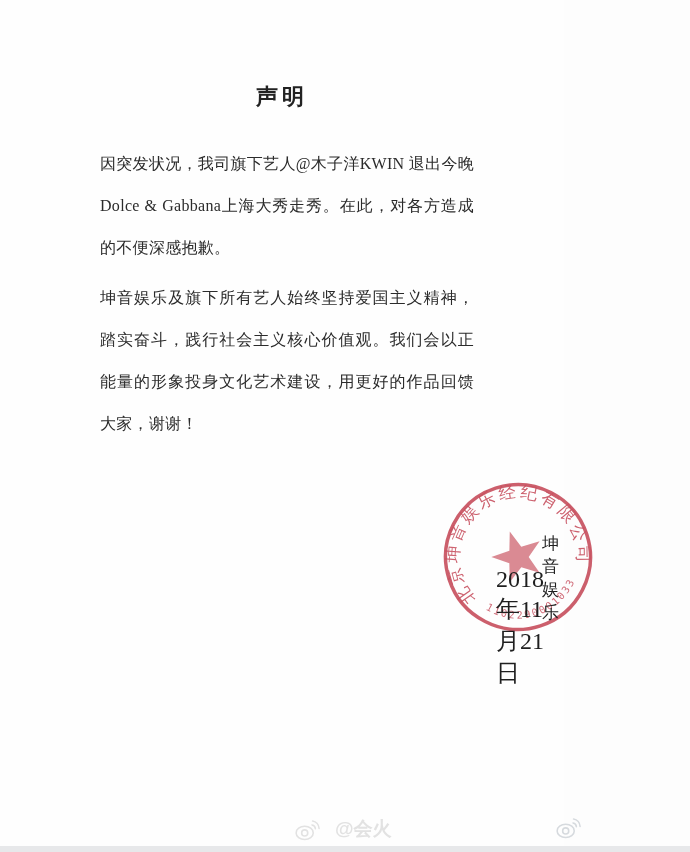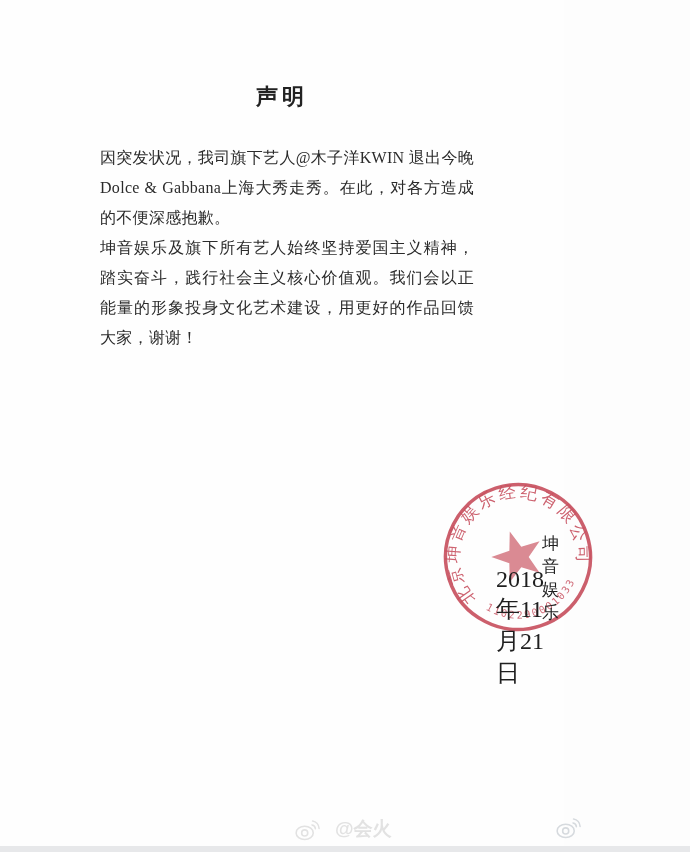--- a/index.html
+++ b/index.html
@@ -22,27 +22,27 @@
     font-size: 22px;
     font-weight: bold;
     letter-spacing: 4px;
     color: #222;
   }
   .body-text {
     margin: 31px 90px 0 100px;
   }
   .body-text p {
     font-size: 16px;
-    line-height: 30px;
+    line-height: 42px;
     text-align: justify;
     color: #2b2b2b;
     letter-spacing: 0.3px;
   }
   .body-text p + p {
-    margin-top: 0;
+    margin-top: 8px;
   }
   .seal {
     position: absolute;
     left: 441px;
     top: 480px;
     width: 154px;
     height: 154px;
     z-index: 1;
     opacity: 0.88;
   }

